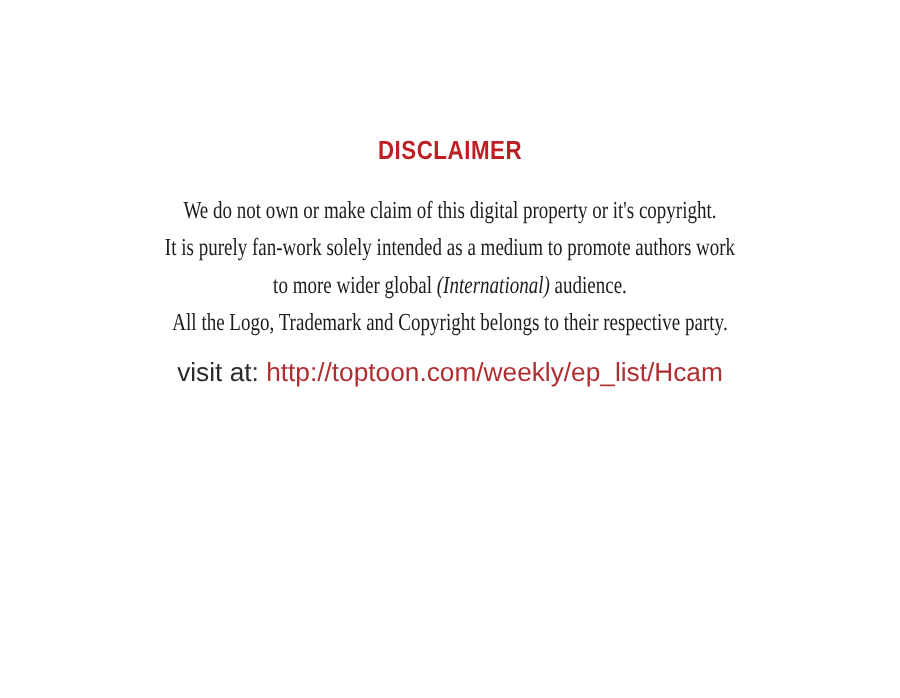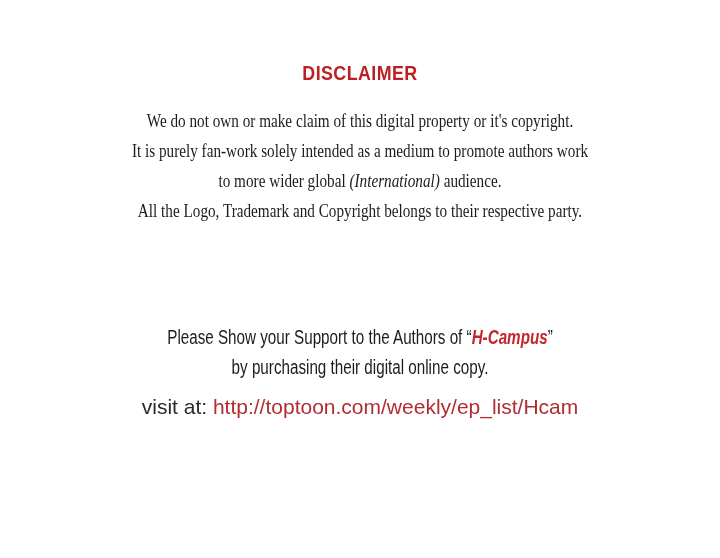--- a/index.html
+++ b/index.html
@@ -8,21 +8,21 @@
     position: relative;
     width: 720px;
     height: 558px;
     background: #ffffff;
     overflow: hidden;
     font-family: "Liberation Sans", sans-serif;
     color: #1c1c1c;
   }
   .content {
     text-align: center;
-    padding-top: 60px;
+    padding-top: 108px;
   }
   .condensed {
     display: block;
     transform: scaleX(0.78);
     transform-origin: 50% 50%;
   }
   .title {
     font-size: 21px;
     font-weight: bold;
     color: #bd2024;
@@ -62,21 +62,17 @@
 
     <h1 class="title">DISCLAIMER</h1>
 
     <div class="body-block">
       <p class="line condensed">We do not own or make claim of this digital property or it's copyright.</p>
       <p class="line condensed">It is purely fan-work solely intended as a medium to promote authors work</p>
       <p class="line condensed"><span>to more wider global </span><span class="italic">(International)</span><span> audience.</span></p>
       <p class="line condensed">All the Logo, Trademark and Copyright belongs to their respective party.</p>
     </div>
 
-    <div class="support-block">
-      <p class="line condensed"><span>Please Show your Support to the Authors of “</span><span class="series-name">H-Campus</span><span>”</span></p>
-      <p class="line condensed">by purchasing their digital online copy.</p>
-    </div>
 
     <p class="visit-line"><span>visit at: </span><span class="visit-url">http://toptoon.com/weekly/ep_list/Hcam</span></p>
 
   </div>
 </div>
 
 </body></html>

